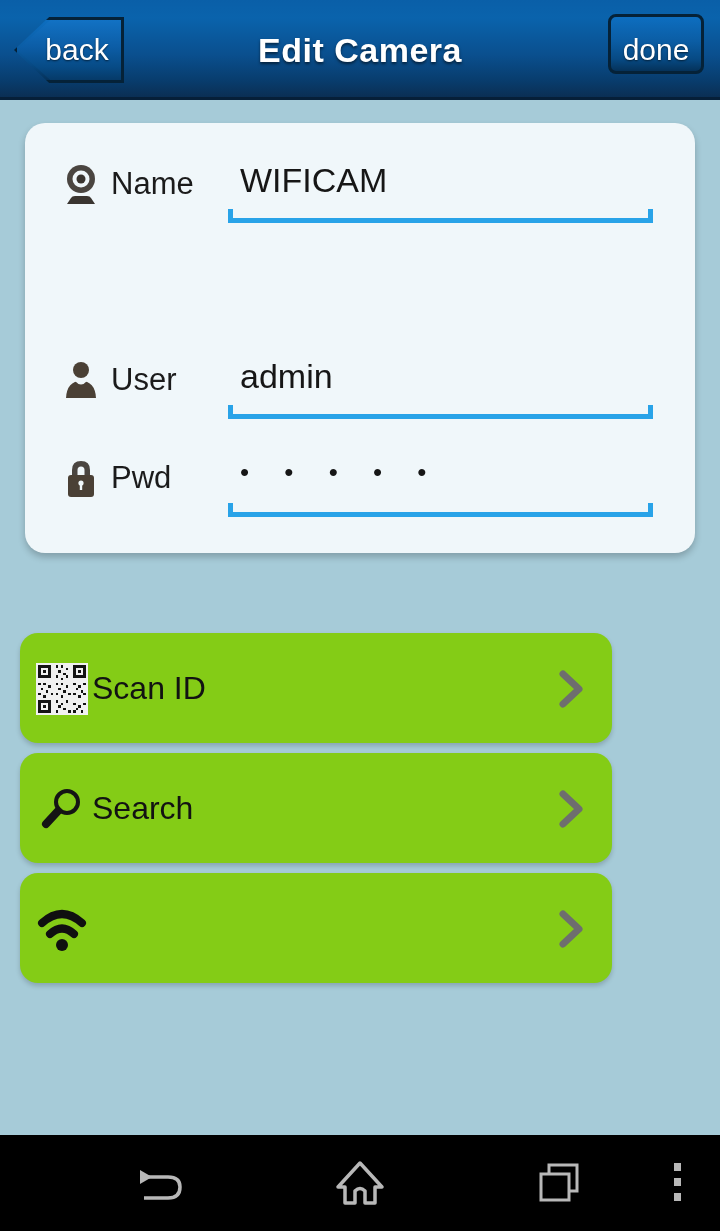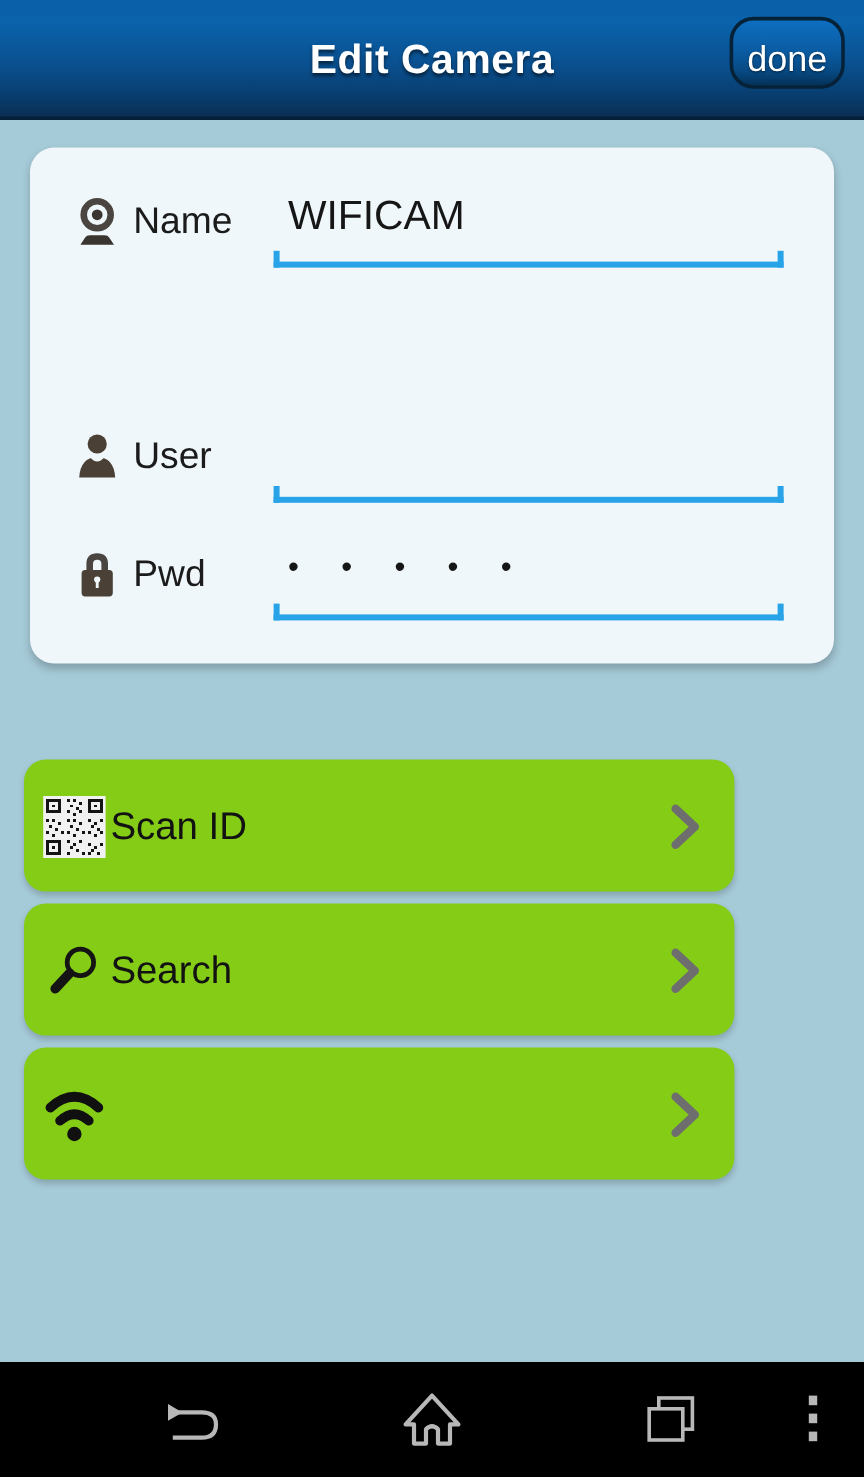--- a/index.html
+++ b/index.html
@@ -76,21 +76,21 @@
     color: #fff;
     font-size: 30px;
     text-shadow: 0 1px 2px rgba(0,0,0,0.6);
   }
 
   
   .done-btn {
     position: absolute;
     right: 16px; top: 14px;
     width: 96px; height: 60px;
-    border-radius: 20px;
+    border-radius: 8px;
     background: linear-gradient(to bottom, #0d6ec0 0%, #0b5da4 45%, #074a84 78%, #05325a 100%);
     border: 3px solid #052238;
     box-sizing: border-box;
     cursor: pointer;
   }
   .done-btn .lbl {
     display: block;
     width: 100%; height: 100%;
     line-height: 66px;
     text-align: center;
@@ -217,20 +217,25 @@
   .nav-home    { left: 310px;  width: 100px; }
   .nav-recents { left: 510px;  width: 100px; }
   .nav-menu    { left: 648px;  width: 60px;  }
   .nav-btn svg { position: absolute; left: 50%; top: 50%; transform: translate(-50%, -50%); }
 </style>
 </head>
 <body>
 
 <div id="titlebar">
 
+  <div class="back-btn">
+    <div class="shape"></div>
+    <div class="shape-inner"></div>
+    <span class="lbl">back</span>
+  </div>
 
   <div class="nav-title">Edit Camera</div>
 
   <div class="done-btn">
     <span class="lbl">done</span>
   </div>
 
 </div>
 
 <div id="form-card">
@@ -255,20 +260,21 @@
   <div class="field-row r2">
     <span class="field-icon">
       <svg width="48" height="48" viewBox="0 0 48 48">
         <circle cx="24" cy="14" r="8" fill="#4a4035"></circle>
         <path d="M9 42 Q10 25 24 25 Q38 25 39 42 Z" fill="#4a4035"></path>
         <path d="M18 25 Q24 32 30 25 Q24 23 18 25 Z" fill="#f0f7fa"></path>
       </svg>
     </span>
     <span class="field-label">User</span>
     <div class="field-input-wrap">
+      <span class="field-value">admin</span>
       <span class="field-underline"></span>
     </div>
   </div>
 
   <div class="field-row r3">
     <span class="field-icon">
       <svg width="48" height="48" viewBox="0 0 48 48">
         <path d="M15 22 L15 16 Q15 7 24 7 Q33 7 33 16 L33 22 L27.5 22 L27.5 16 Q27.5 12.5 24 12.5 Q20.5 12.5 20.5 16 L20.5 22 Z" fill="#4a4540"></path>
         <rect x="11" y="21" width="26" height="22" rx="3" fill="#4a4035"></rect>
         <circle cx="24" cy="29" r="2.6" fill="#f0f7fa"></circle>

